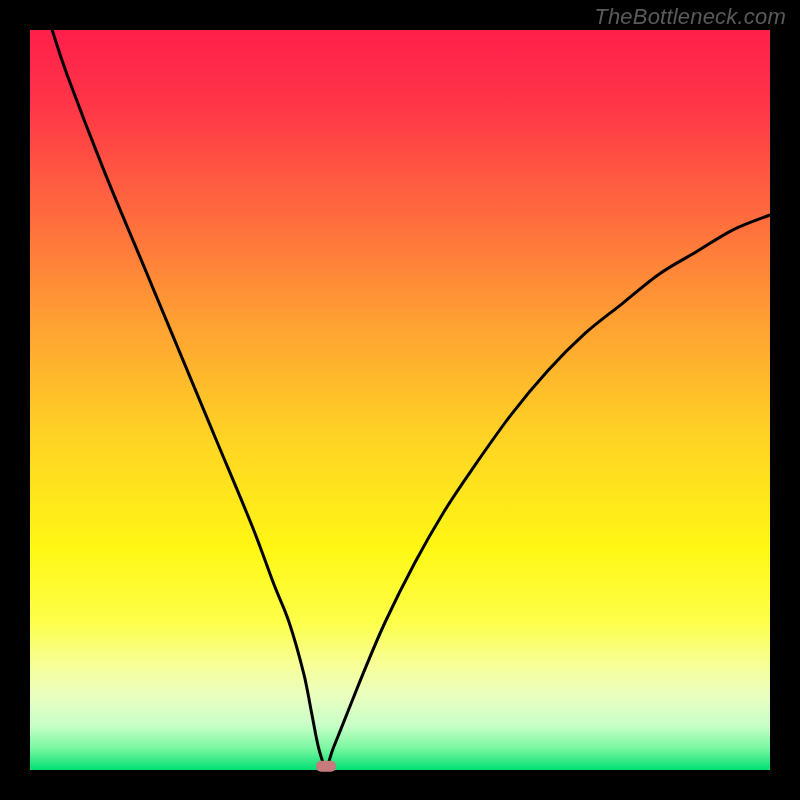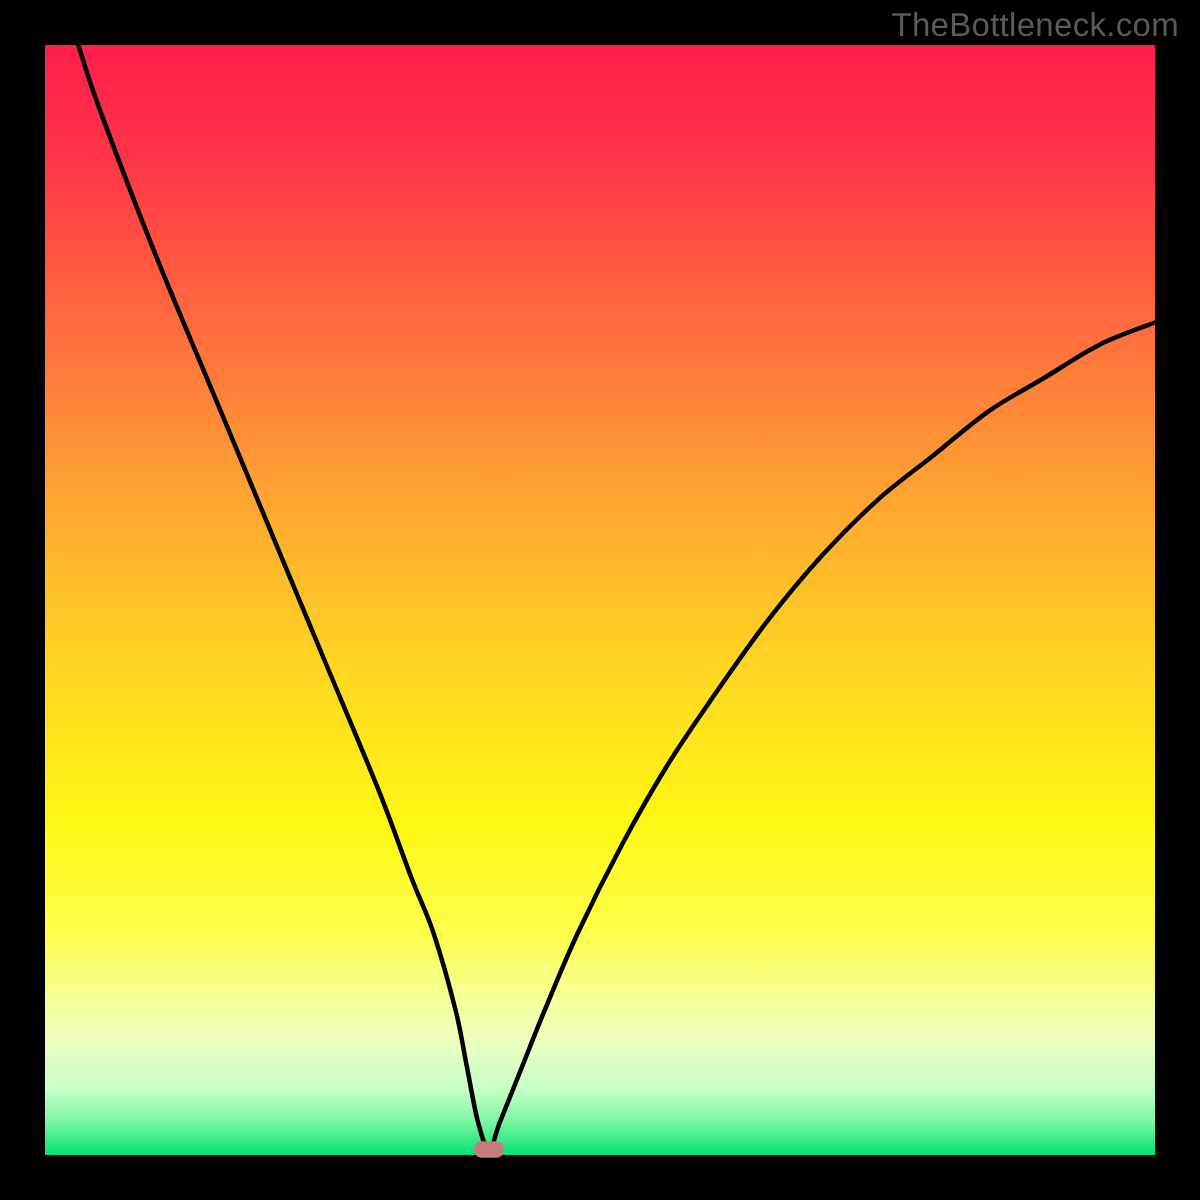--- a/index.html
+++ b/index.html
@@ -19,20 +19,21 @@
   }
   .watermark {
     position: absolute;
     top: 4px;
     right: 14px;
     color: #5a5a5a;
     font-size: 22px;
     font-weight: 500;
     letter-spacing: 0.2px;
     user-select: none;
+    font-style: italic;
   }
   svg {
     display: block;
   }
 </style>
 </head>
 <body>
 
 <div class="frame">
   <div class="watermark">TheBottleneck.com</div>

